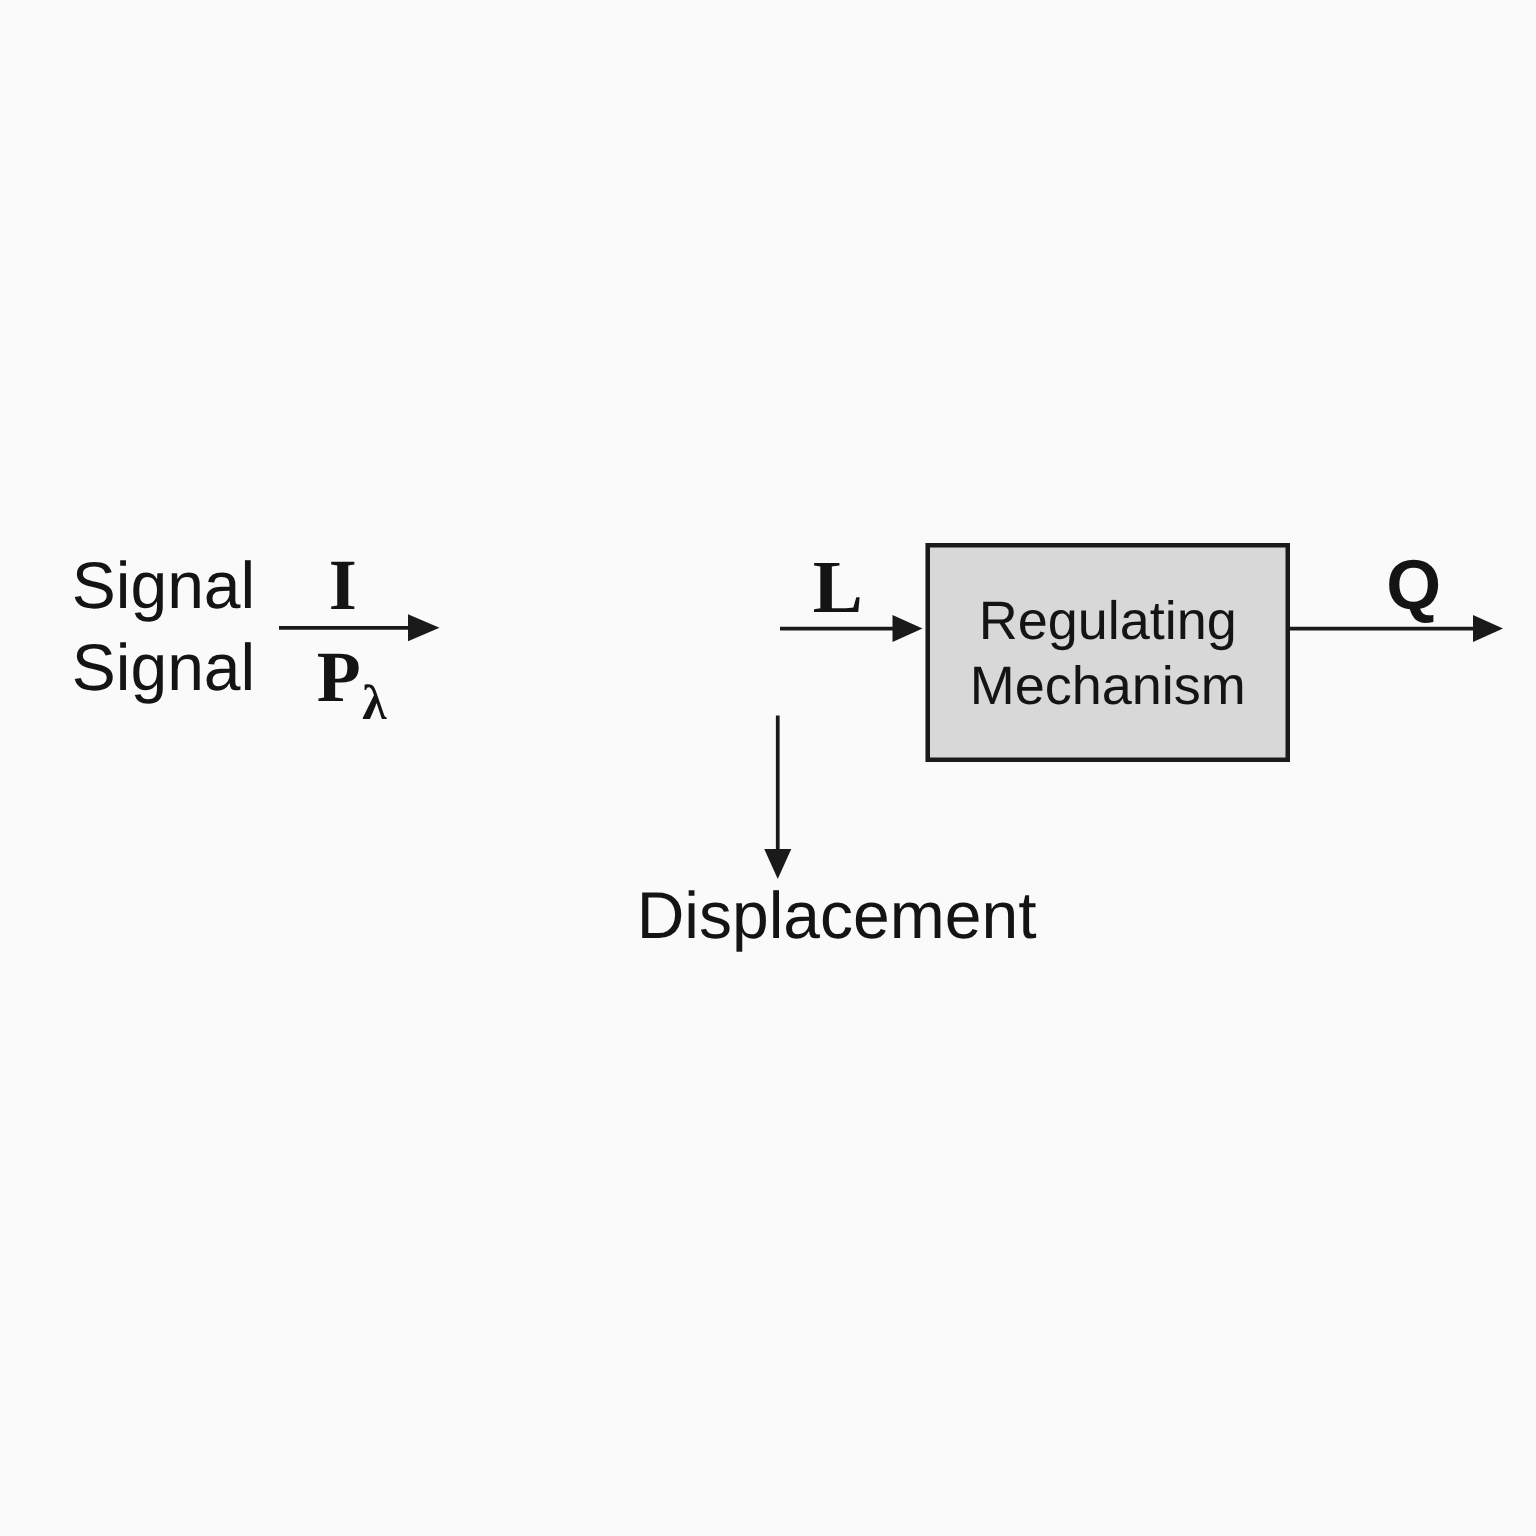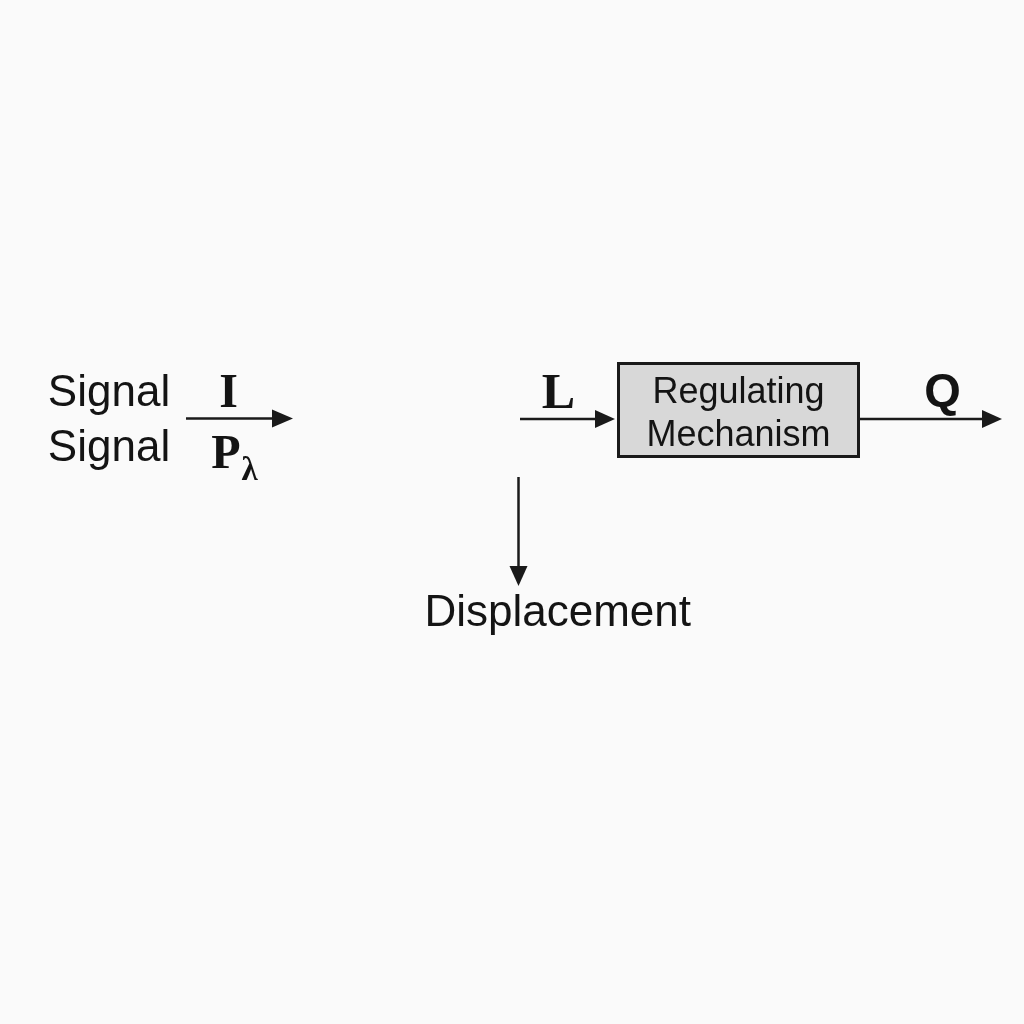--- a/index.html
+++ b/index.html
@@ -36,24 +36,23 @@
     left: 297px;
     top: 361px;
     width: 223px;
     height: 116px;
     font-size: 40px;
   }
   .block.regulating {
     left: 617px;
     top: 362px;
     width: 243px;
-    height: 96px;
+    height: 146px;
     font-size: 36px;
     line-height: 1.2;
-    align-items: flex-end;
   }
   .label {
     position: absolute;
     color: var(--text, #141414);
     text-align: center;
   }
   .label.input-signal {
     left: 33px;
     top: 363px;
     width: 152px;

